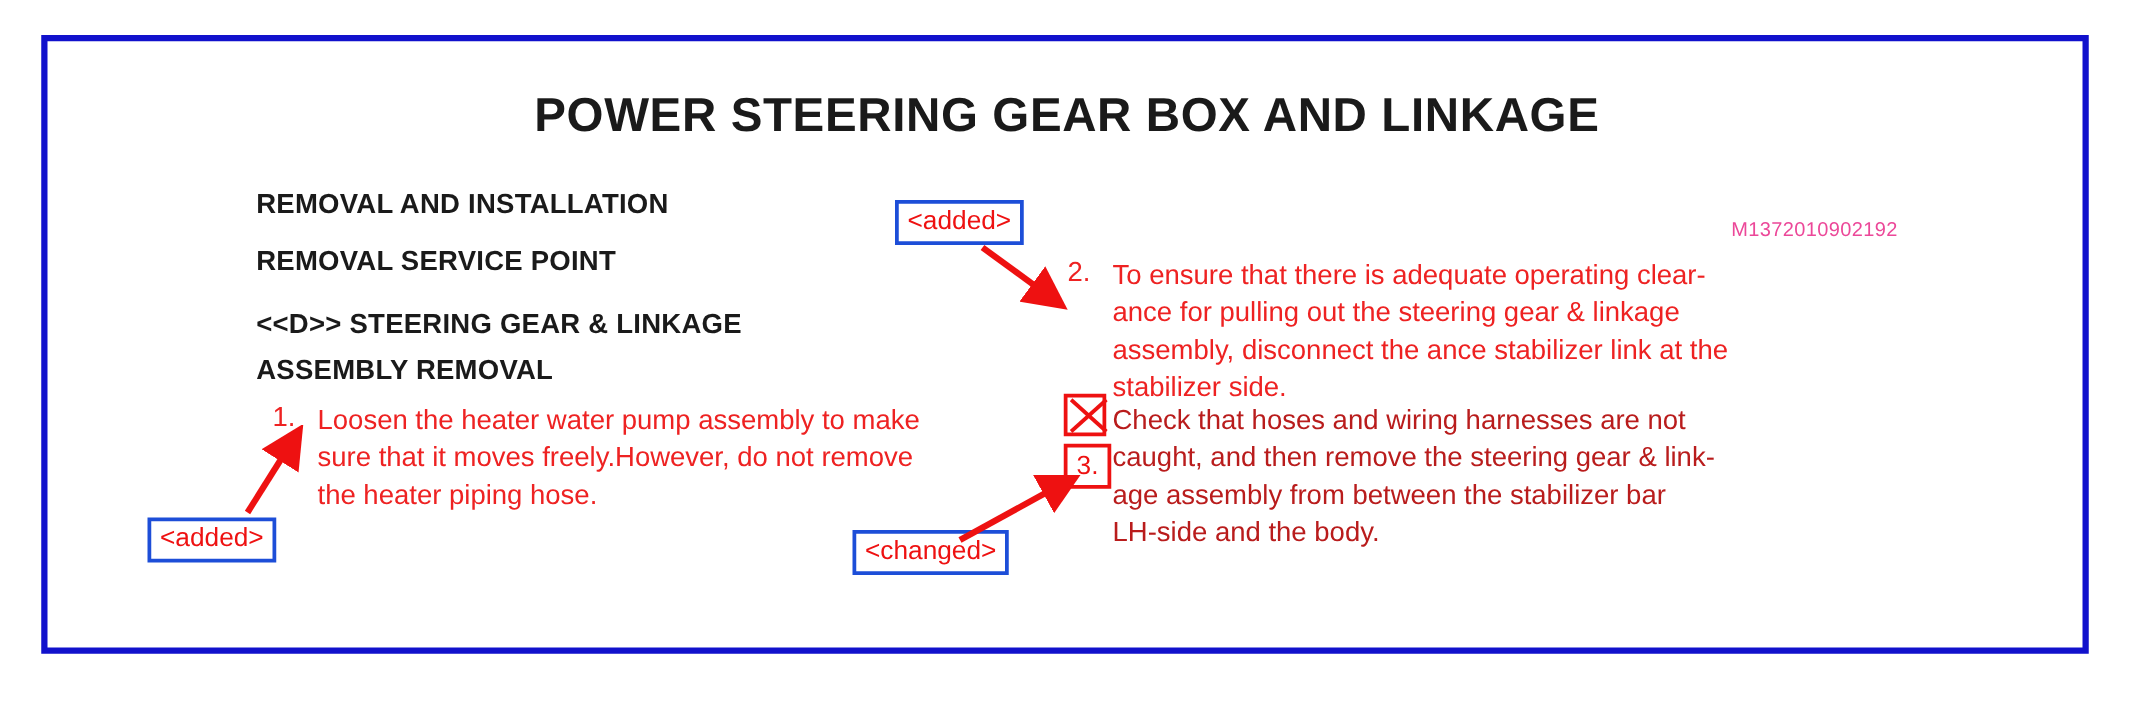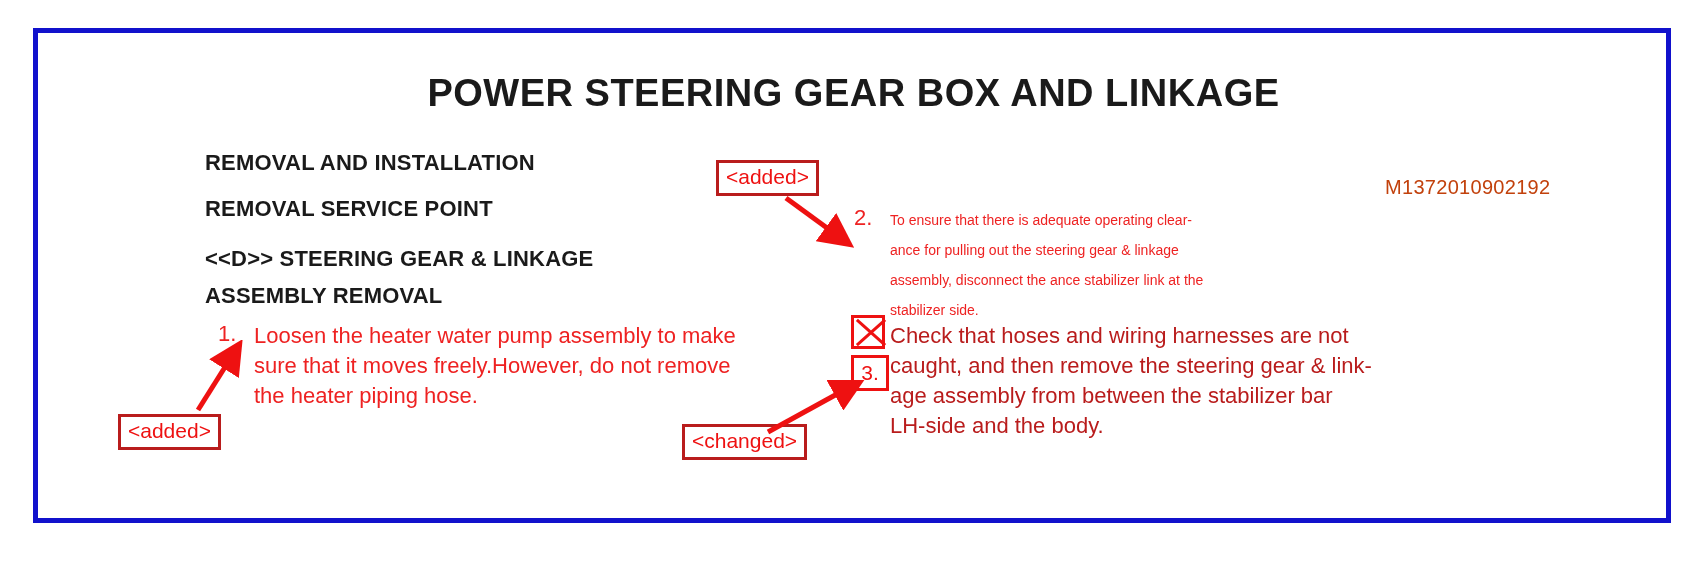--- a/index.html
+++ b/index.html
@@ -50,22 +50,22 @@
   }
   #hdg1 { left: 205px; top: 150px; }
   #hdg2 { left: 205px; top: 196px; }
   #hdg3 { left: 205px; top: 246px; }
   #hdg4 { left: 205px; top: 283px; }
 
   
   #refcode {
     position: absolute;
     left: 1385px; top: 176px;
-    font-size: 20px;
-    color: #c2410c;
+    font-size: 16px;
+    color: #ec4899;
     letter-spacing: 0.3px;
     white-space: nowrap;
   }
 
   
   #item1 {
     position: absolute;
     left: 218px; top: 321px;
     width: 560px;
   }
@@ -91,21 +91,21 @@
     width: 680px;
   }
   #item2 .num {
     position: absolute;
     left: 0; top: 0;
     font-size: 22px;
     color: #ee2222;
   }
   #item2 .body {
     margin-left: 36px;
-    font-size: 14px;
+    font-size: 22px;
     line-height: 30px;
     color: #ee2222;
   }
   #item2 .body div { white-space: nowrap; }
 
   
   #item3 {
     position: absolute;
     left: 890px; top: 321px;
     width: 700px;
@@ -113,21 +113,21 @@
   #item3 .body {
     font-size: 22px;
     line-height: 30px;
     color: #b91c1c;
   }
   #item3 .body div { white-space: nowrap; }
 
   
   .callout {
     position: absolute;
-    border: 3px solid #b91c1c;
+    border: 3px solid #1d4ed8;
     color: #ee1111;
     font-size: 21px;
     font-weight: normal;
     padding: 1px 7px 3px 7px;
     background: #ffffff;
     white-space: nowrap;
     line-height: 26px;
     box-sizing: border-box;
   }
   #callout-added-top  { left: 716px; top: 160px; }

